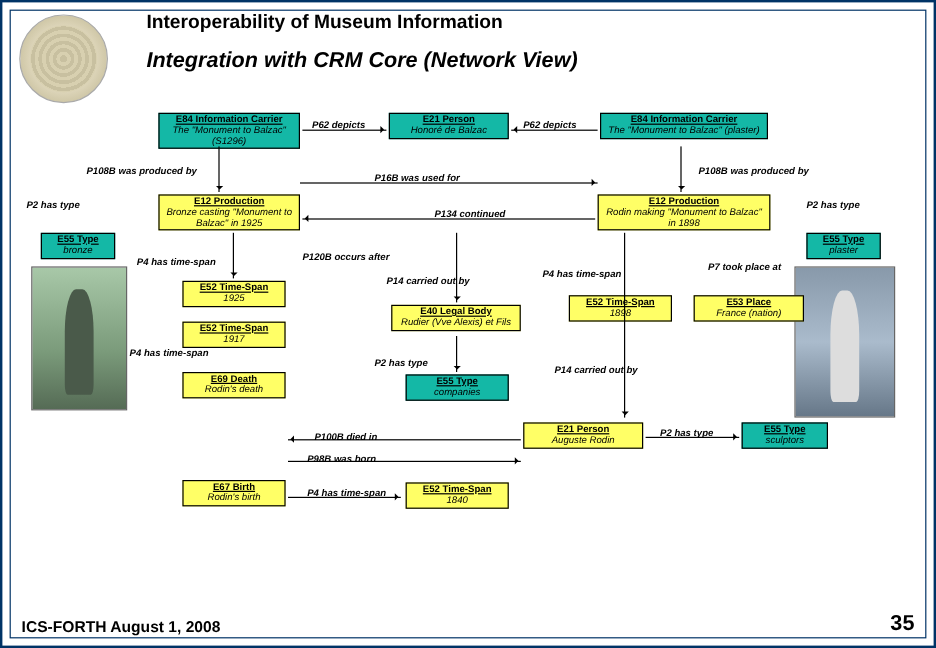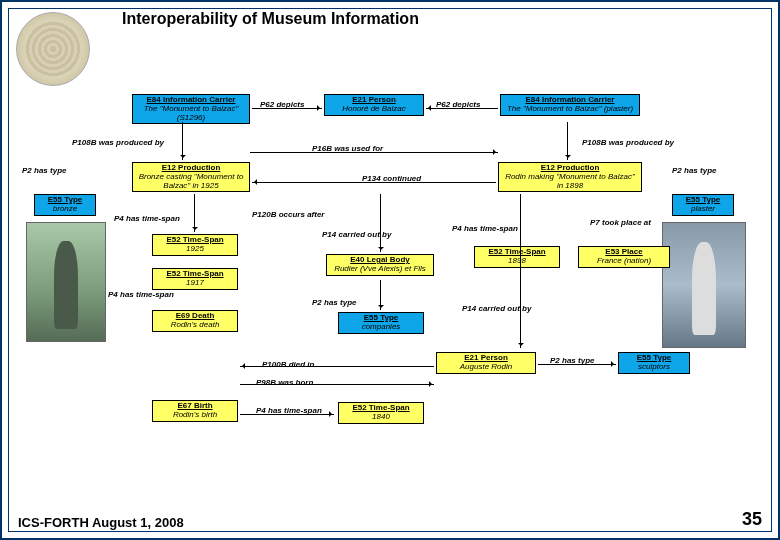--- a/index.html
+++ b/index.html
@@ -5,21 +5,21 @@
 body{margin:0;font-family:Arial,sans-serif;background:#fff}
 .slide{width:780px;height:540px;position:relative;border:2px solid #003366;box-sizing:border-box}
 .inner{position:absolute;top:6px;left:6px;right:6px;bottom:6px;border:1px solid #003366}
 .title{position:absolute;top:8px;left:120px;right:20px;font-size:16px;font-weight:bold;color:#000}
 .subtitle{position:absolute;top:38px;left:120px;right:20px;font-size:18px;font-style:italic;font-weight:bold;color:#000}
 .logo{position:absolute;top:10px;left:14px;width:72px;height:72px;border-radius:50%;background:radial-gradient(circle,#e8e0c8 40%,#d0c8a8 70%,#fff 100%);border:1px solid #aaa}
 .logo::after{content:"";position:absolute;inset:8px;border-radius:50%;background:repeating-radial-gradient(circle,#c8c0a0 0 3px,#d8d0b0 3px 6px)}
 .footer-l{position:absolute;bottom:8px;left:16px;font-size:13px;font-weight:bold}
 .footer-r{position:absolute;bottom:8px;right:16px;font-size:18px;font-weight:bold}
 .canvas{position:absolute;top:92px;left:10px;right:10px;bottom:30px}
-.node{position:absolute;border:1.5px solid;text-align:center;font-size:8px;line-height:1.1;padding:1px 2px;box-sizing:border-box;background:#0ea5e9}
+.node{position:absolute;border:1.5px solid;text-align:center;font-size:8px;line-height:1.1;padding:1px 2px;box-sizing:border-box;background:#14b8a6}
 .node .cls{font-weight:bold;text-decoration:underline}
 .node .inst{font-style:italic}
 .yellow{background:#ffff66;border-color:#000}
 .plain{border-color:#000}
 .edge{position:absolute;font-size:8px;font-style:italic;font-weight:bold;white-space:nowrap}
 .arrow{position:absolute;background:#000;height:1px}
 .arrow.v{width:1px;height:auto}
 .arrow::after{content:"";position:absolute;right:-1px;top:-3px;border:3px solid transparent;border-left-color:#000}
 .arrow.lft::after{left:-1px;right:auto;border-left-color:transparent;border-right-color:#000}
 .arrow.v::after{right:-3px;bottom:-1px;top:auto;border-left-color:transparent;border-top-color:#000}
@@ -28,20 +28,21 @@
 .statue{position:absolute;left:35%;top:15%;width:30%;height:75%;background:#4a5a4a;border-radius:40% 40% 10% 10%}
 .statue.r{background:#ddd}
 </style>
 </head>
 <body>
 
 <div class="slide">
 <div class="inner"></div>
 <div class="logo"></div>
 <div class="title">Interoperability of Museum Information</div>
+<div class="subtitle">Integration with CRM Core (Network View)</div>
 
 <div class="canvas">
 
 <div class="node plain" style="left:120px;top:0;width:118px">
         <div class="cls">E84 Information Carrier</div>
         <div class="inst">The "Monument to Balzac"(S1296)</div>
       </div>
 <div class="edge" style="left:248px;top:6px">P62 depicts</div>
 <div class="arrow" style="left:240px;top:14px;width:70px"></div>
 <div class="node plain" style="left:312px;top:0;width:100px">

